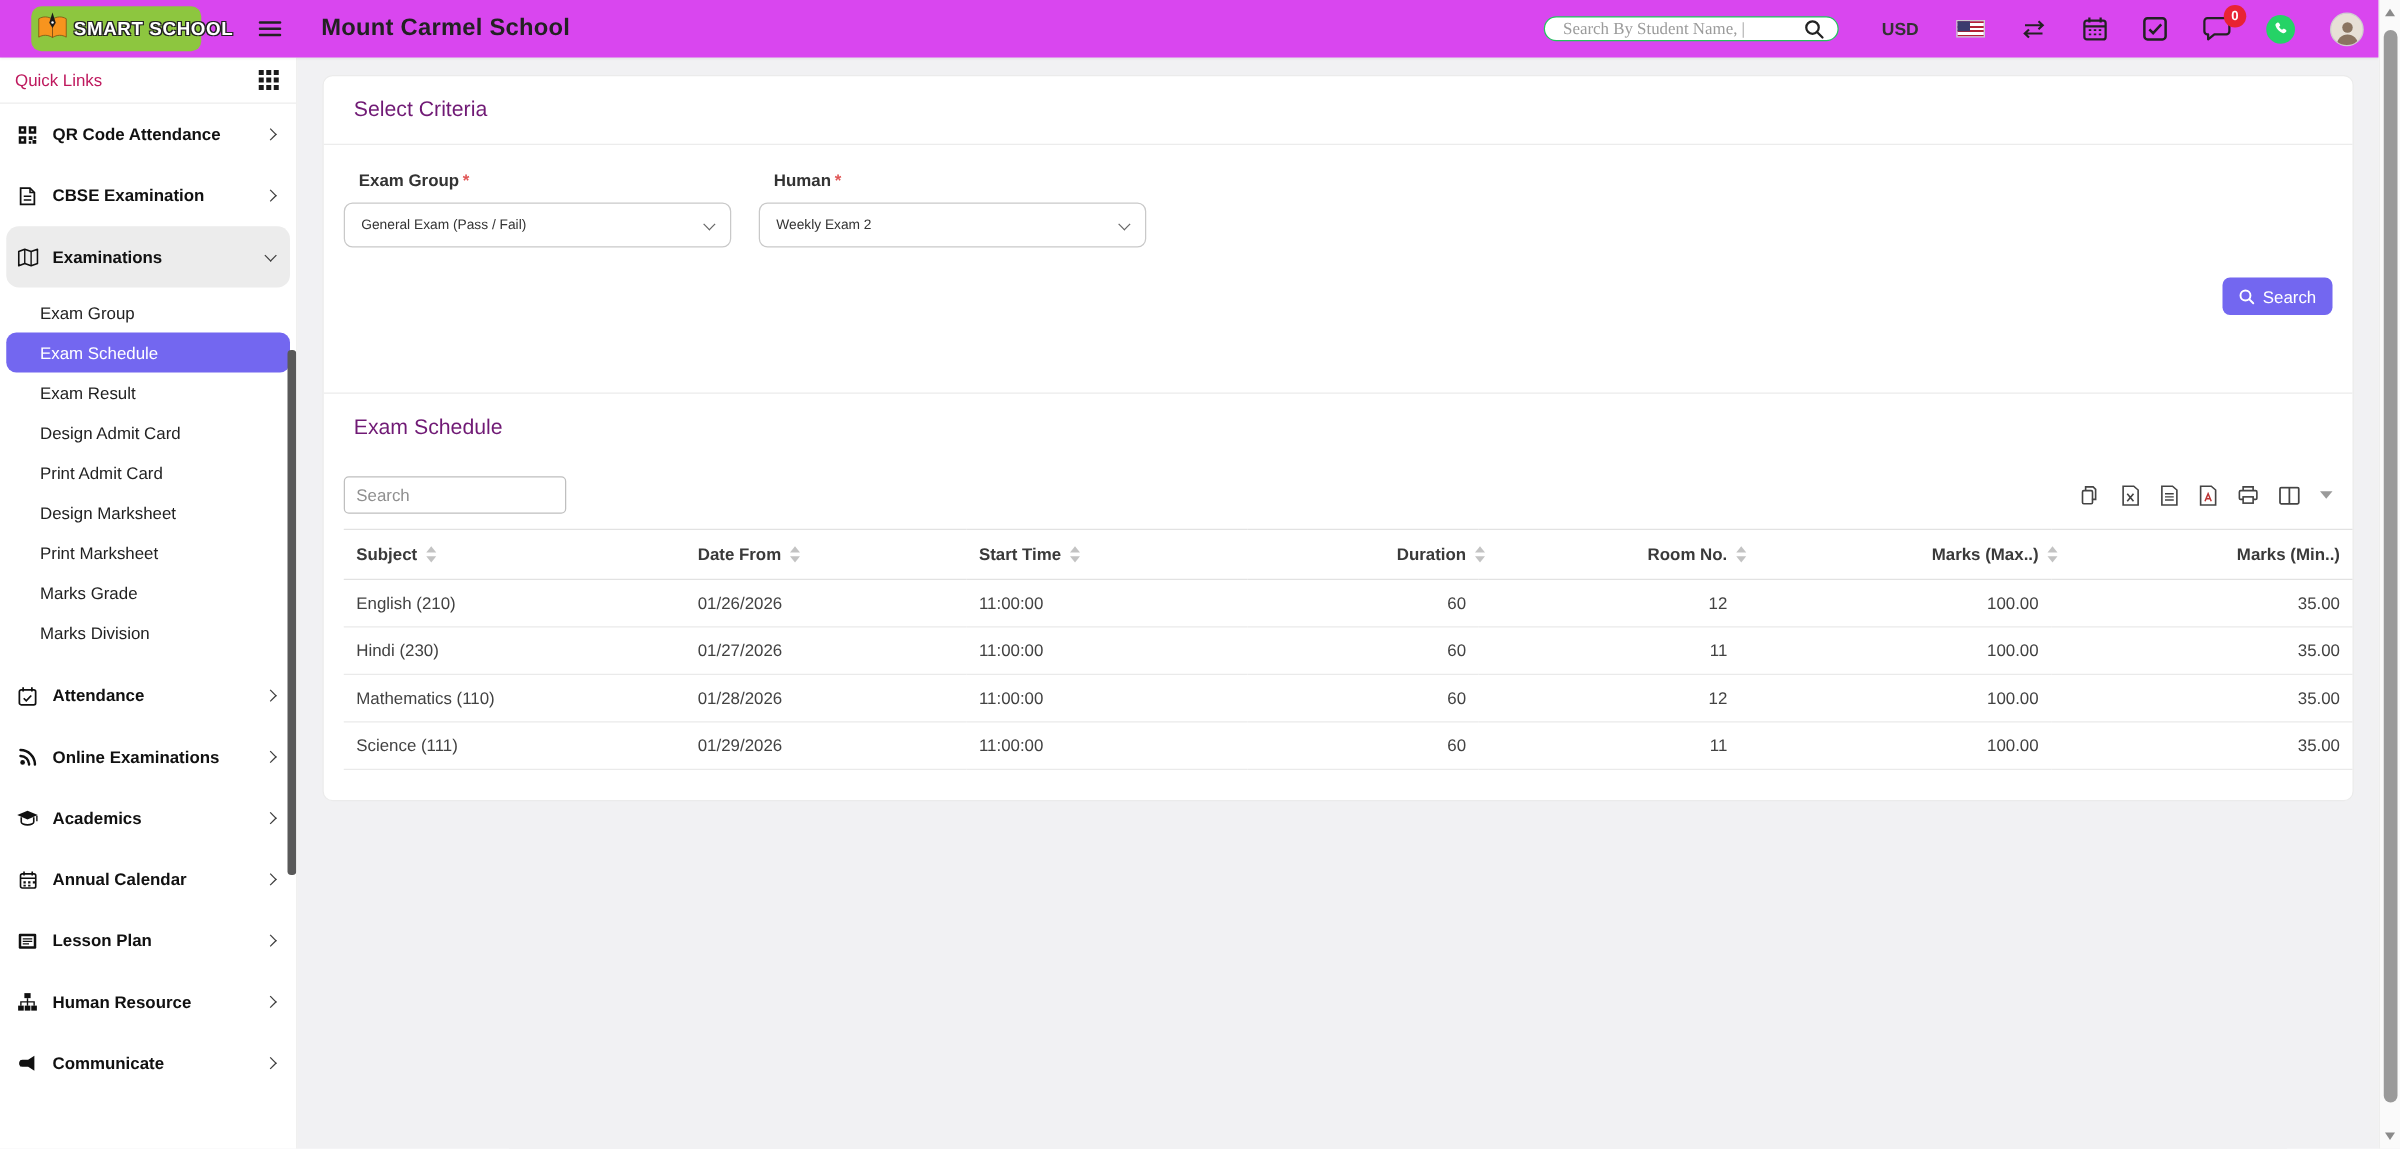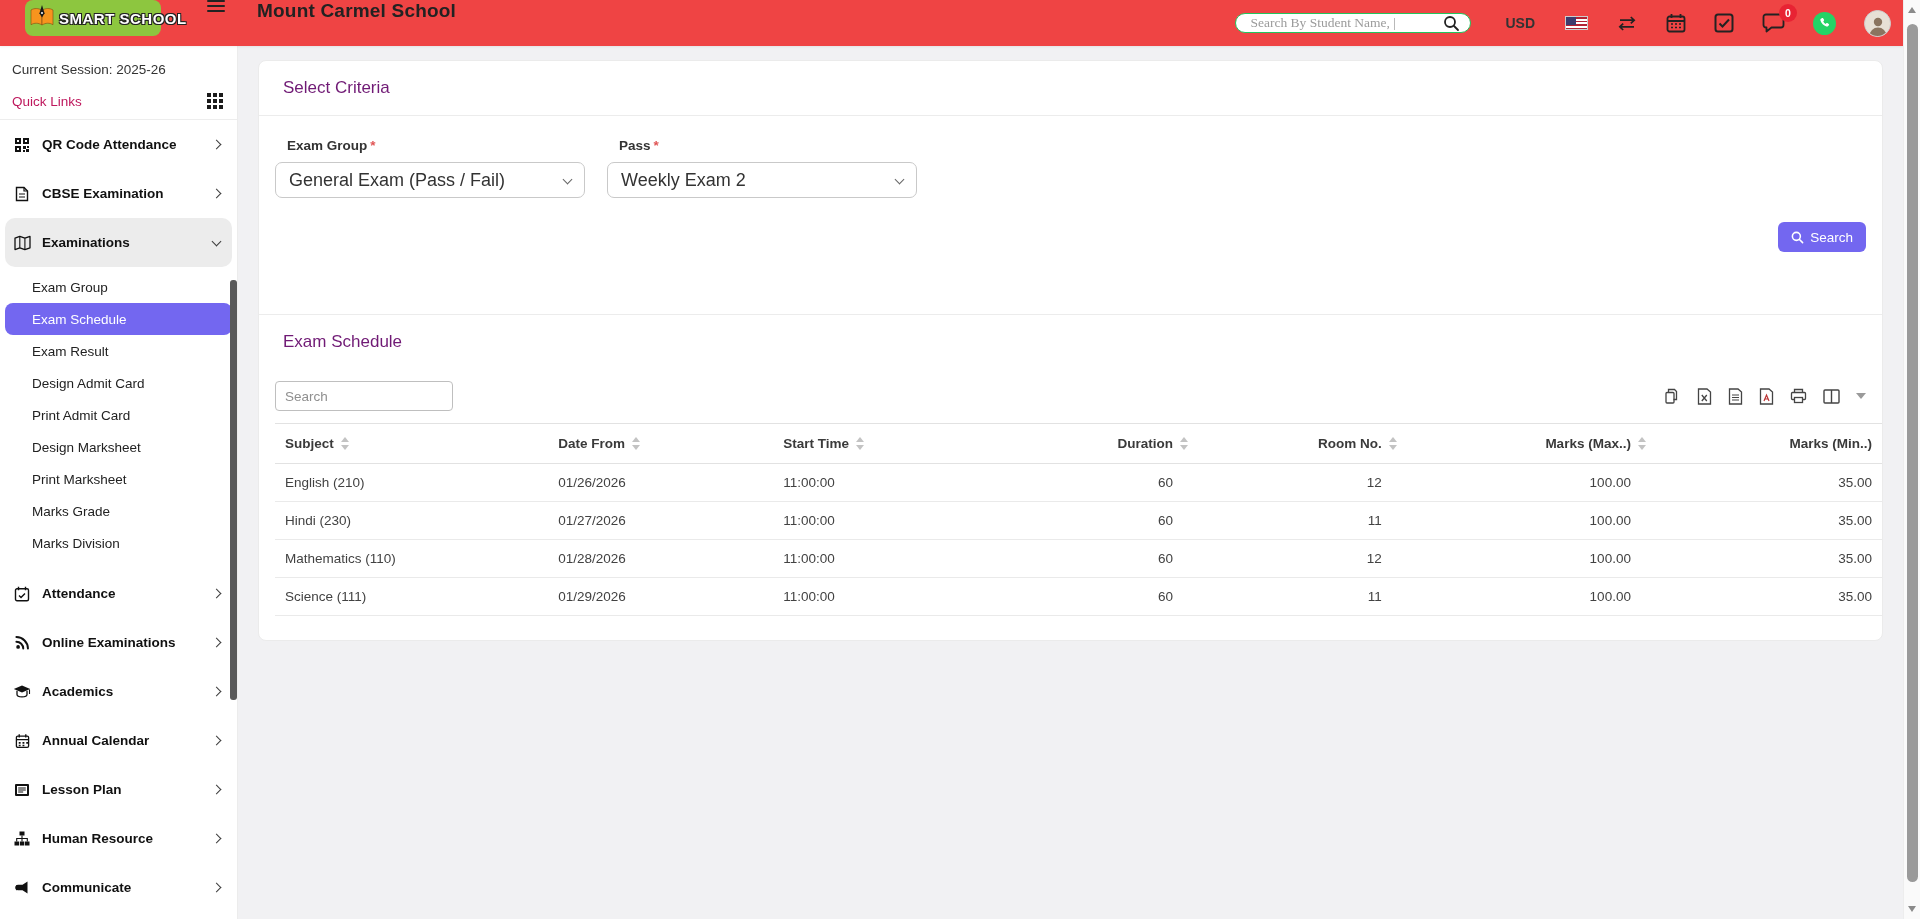--- a/index.html
+++ b/index.html
@@ -4,22 +4,22 @@
 <style>
   * { box-sizing: border-box; margin: 0; padding: 0; }
   html,body { width:1920px; height:919px; overflow:hidden; }
   body {
     font-family: "Liberation Sans", "DejaVu Sans", sans-serif;
     background:#f1f1f3; color:#333; position:relative;
   }
 
   
   .topbar{
-    position:absolute; top:0; left:0; right:17px; height:46px; background:#ef4444;
-    display:flex; box-shadow:0 1px 2px rgba(0,0,0,.06); z-index:5;
+    position:absolute; top:0; left:0; right:17px; height:46px; background:#d946ef;
+    display:flex; align-items:center; box-shadow:0 1px 2px rgba(0,0,0,.06); z-index:5;
   }
   .logo{ margin-left:25px; width:136px; height:36px; background:#8dc63f; border-radius:8px;
     display:flex; align-items:center; padding:0 8px 0 4px; gap:4px; cursor:pointer;}
   .logo-text{ font-size:15px; font-weight:900; color:#fff; letter-spacing:.5px; white-space:nowrap;
     text-shadow:-1px -1px 0 #222,1px -1px 0 #222,-1px 1px 0 #222,1px 1px 0 #222; }
   .hamburger{ margin-left:46px; width:18px; display:flex; flex-direction:column; gap:3px; cursor:pointer;}
   .hamburger span{ display:block; height:2px; background:#222; border-radius:1px;}
   .school-title{ margin-left:32px; font-size:19px; font-weight:700; color:#222; letter-spacing:.2px;}
 
   .topbar-right{ margin-left:auto; display:flex; align-items:center; margin-right:12px;}
@@ -82,21 +82,21 @@
     overflow:hidden;}
   .card{ background:#fff; border:1px solid #ebebeb; border-radius:8px;}
   .card-head{ padding:17px 24px; font-size:17px; color:#701a75;}
   .head-border{ border-bottom:1px solid #ececec;}
   .form-row{ display:flex; gap:22px; padding:20px 16px 0 16px;}
   .field{ width:310px;}
   .field label{ font-size:13.5px; font-weight:700; color:#333;margin-left:12px;}
   .req{ color:#e05555; margin-left:3px;}
   .select{ margin-top:8px; height:36px; border:1px solid #c9c9c9; border-radius:7px;
     display:flex; align-items:center; justify-content:space-between; padding:0 13px;
-    font-size:18px; color:#333; cursor:pointer; background:#fff;}
+    font-size:11px; color:#333; cursor:pointer; background:#fff;}
   .select .chev{ border-color:#666; margin-top:-2px;}
   .btn-row{ display:flex; justify-content:flex-end; padding:24px 16px 62px 16px;}
   .btn-search{ background:#7367f0; color:#fff; border:0; border-radius:6px; height:30px;
     padding:0 13px; font-size:13.5px; font-family:inherit; display:inline-flex; align-items:center;
     gap:6px; cursor:pointer;}
 
   .section2{ border-top:1px solid #ececec;}
   .toolbar{ display:flex; align-items:center; justify-content:space-between; padding:12px 16px 0 16px;}
   .tsearch{ width:178px; height:30px; border:1px solid #bfbfbf; border-radius:4px; padding:0 9px;
     font-size:13.5px; color:#444; outline:none; font-family:inherit;}
@@ -197,21 +197,20 @@
 
 <div class="win-scroll">
   <span class="arrow up"></span>
   <div class="win-thumb"></div>
   <span class="arrow down"></span>
 </div>
 
 <nav class="sidebar">
   <div class="side-thumb"></div>
 
-  <div class="session">Current Session: 2025-26</div>
 
   <div class="quick">
     <span>Quick Links</span>
     <span class="grid-icon">
         <i></i>
         <i></i>
         <i></i>
         <i></i>
         <i></i>
         <i></i>
@@ -364,21 +363,21 @@
 
     <div class="form-row">
       <div class="field">
         <label><span>Exam Group</span><span class="req">*</span></label>
         <div class="select">
           <span>General Exam (Pass / Fail)</span>
           <span class="chev down"></span>
         </div>
       </div>
       <div class="field">
-        <label><span>Pass</span><span class="req">*</span></label>
+        <label><span>Human</span><span class="req">*</span></label>
         <div class="select">
           <span>Weekly Exam 2</span>
           <span class="chev down"></span>
         </div>
       </div>
     </div>
 
     <div class="btn-row">
       <button class="btn-search">
         <span style="display:flex">

